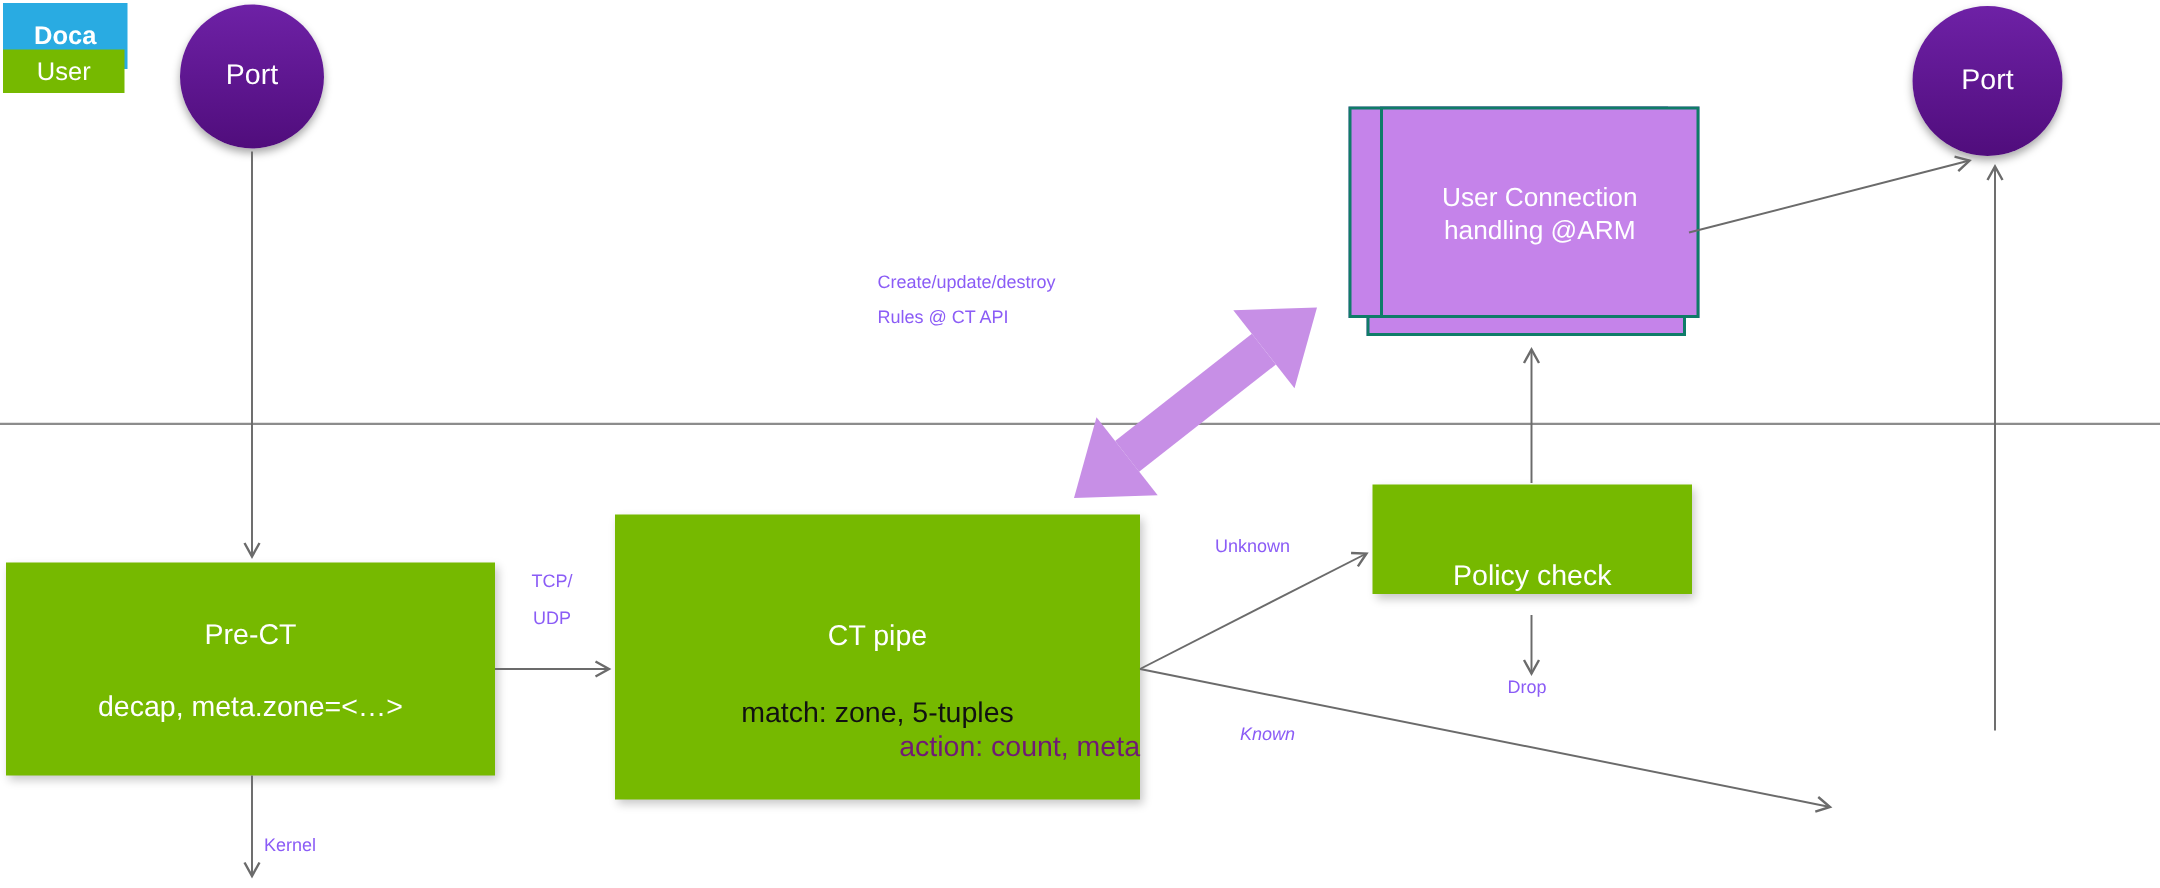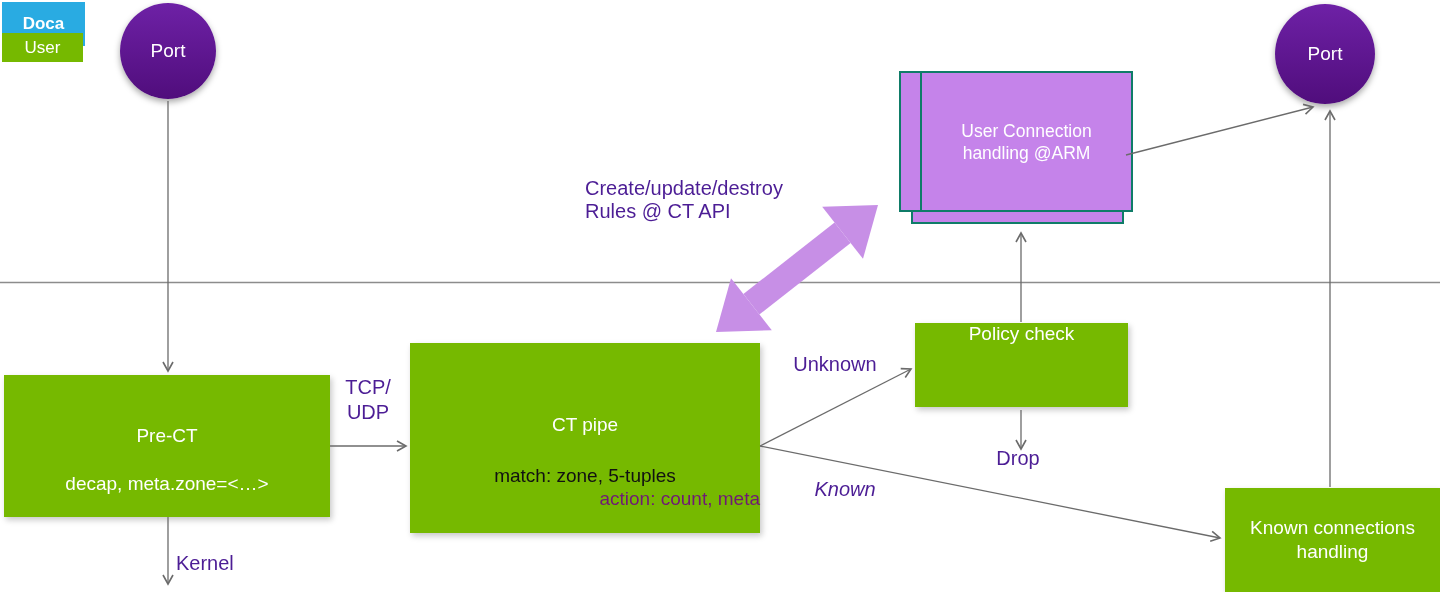--- a/index.html
+++ b/index.html
@@ -19,37 +19,37 @@
     box-shadow:0 3px 6px rgba(0,0,0,.35);
   }
   .port-left{left:120px;top:3px;width:96px;height:96px;}
   .port-right{left:1275px;top:4px;width:100px;height:100px;}
   
   .gbox{
     background:#76b900;color:#fff;text-align:center;font-size:19px;
     box-shadow:2px 3px 6px rgba(0,0,0,.22);box-sizing:border-box;
   }
   .pre-ct{left:4px;top:375px;width:326px;height:142px;padding-top:38px;}
-  .pre-ct .title{display:block;line-height:22px;margin-bottom:26px;margin-top:12px;}
+  .pre-ct .title{display:block;line-height:22px;margin-bottom:26px;}
   .ct-pipe{left:410px;top:343px;width:350px;height:190px;padding-top:71px;}
   .ct-pipe .title{display:block;line-height:22px;margin-bottom:28px;}
   .ct-pipe .match{display:block;line-height:23px;color:#111111;}
   .ct-pipe .action{display:block;line-height:23px;color:#701a75;text-align:right;}
-  .policy{left:915px;top:323px;width:213px;height:84px;display:flex;align-items:flex-start;justify-content:center;}
+  .policy{left:915px;top:323px;width:213px;height:73px;display:flex;align-items:flex-end;justify-content:center;}
   .known-conn{left:1225px;top:488px;width:215px;height:104px;display:flex;flex-direction:column;align-items:center;justify-content:center;line-height:24px;}
   
   .stack{
     width:213px;height:141px;background:#c583ea;border:2px solid #0f7c68;box-sizing:border-box;
   }
   .stack-front{
     display:flex;flex-direction:column;align-items:center;justify-content:center;
     color:#fff;font-size:17.5px;line-height:22px;text-align:center;
   }
   
-  .lbl{color:#4c1d95;font-size:20px;line-height:24px;}
+  .lbl{color:#8b5cf6;font-size:12px;line-height:24px;}
   .create-rules{left:585px;top:177px;line-height:23px;}
   .tcp-udp{left:334px;top:375px;width:68px;text-align:center;line-height:25px;}
   .unknown{left:780px;top:352px;width:110px;text-align:center;}
   .known{left:800px;top:477px;width:90px;text-align:center;font-style:italic;}
   .drop{left:985px;top:446px;width:66px;text-align:center;}
   .kernel{left:176px;top:551px;}
   svg.layer{position:absolute;left:0;top:0;pointer-events:none;}
 </style>
 </head>
 <body>
@@ -81,24 +81,20 @@
   <div class="abs gbox ct-pipe">
     <span class="title">CT pipe</span>
     <span class="match">match: zone, 5-tuples</span>
     <span class="action">action: count, meta</span>
   </div>
 
   <div class="abs gbox policy">
     <span>Policy check</span>
   </div>
 
-  <div class="abs gbox known-conn">
-    <span>Known connections</span>
-    <span>handling</span>
-  </div>
 
   <div class="abs lbl create-rules">
     <div>Create/update/destroy</div>
     <div>Rules @ CT API</div>
   </div>
   <div class="abs lbl tcp-udp">
     <div>TCP/</div>
     <div>UDP</div>
   </div>
   <div class="abs lbl unknown">Unknown</div>

